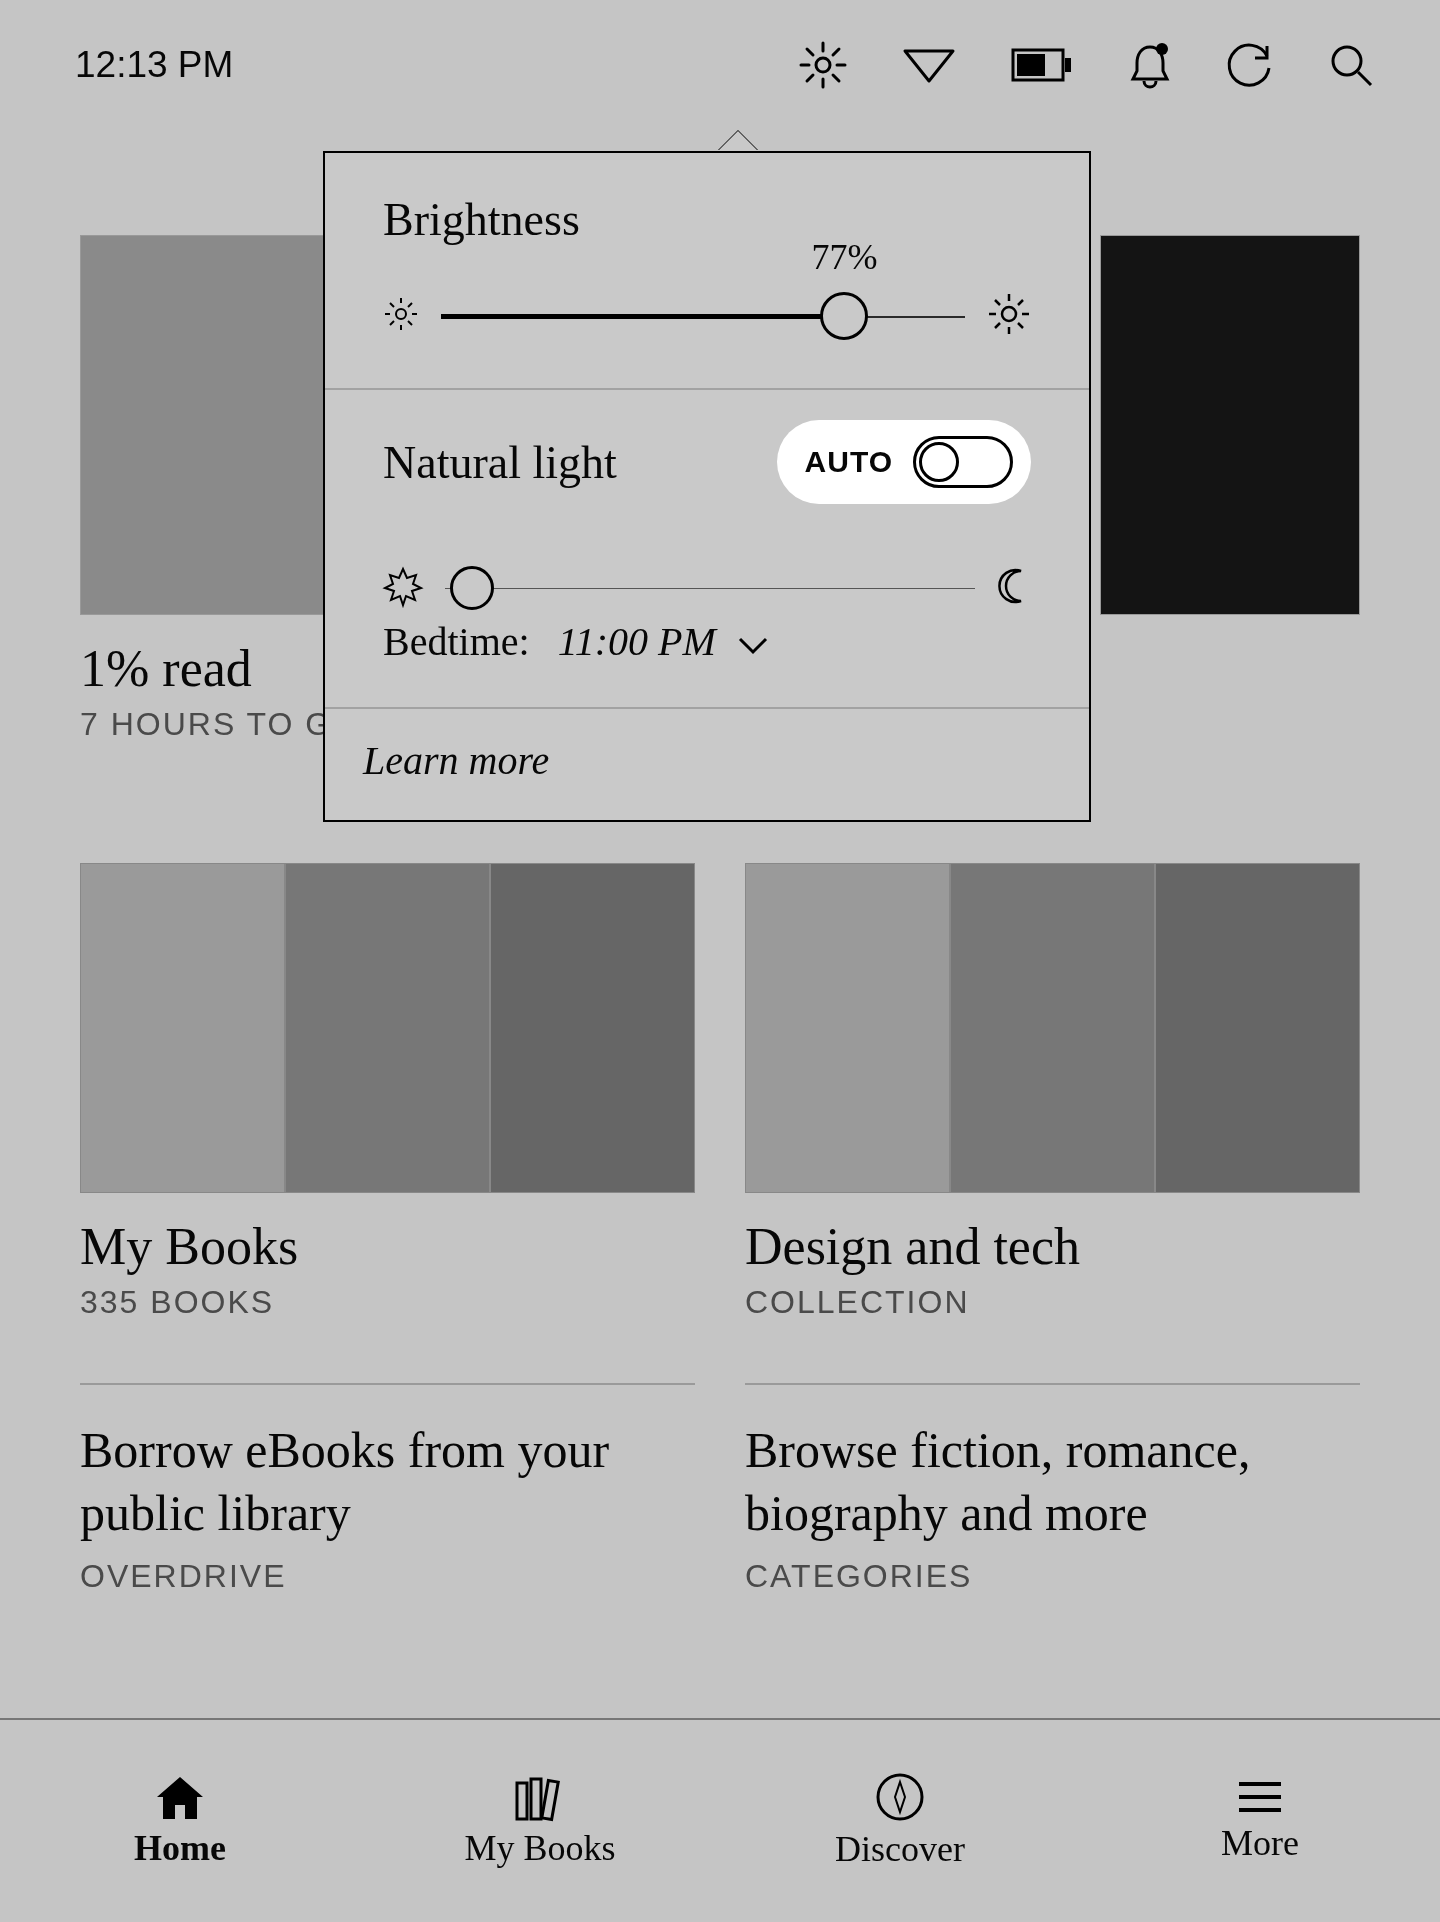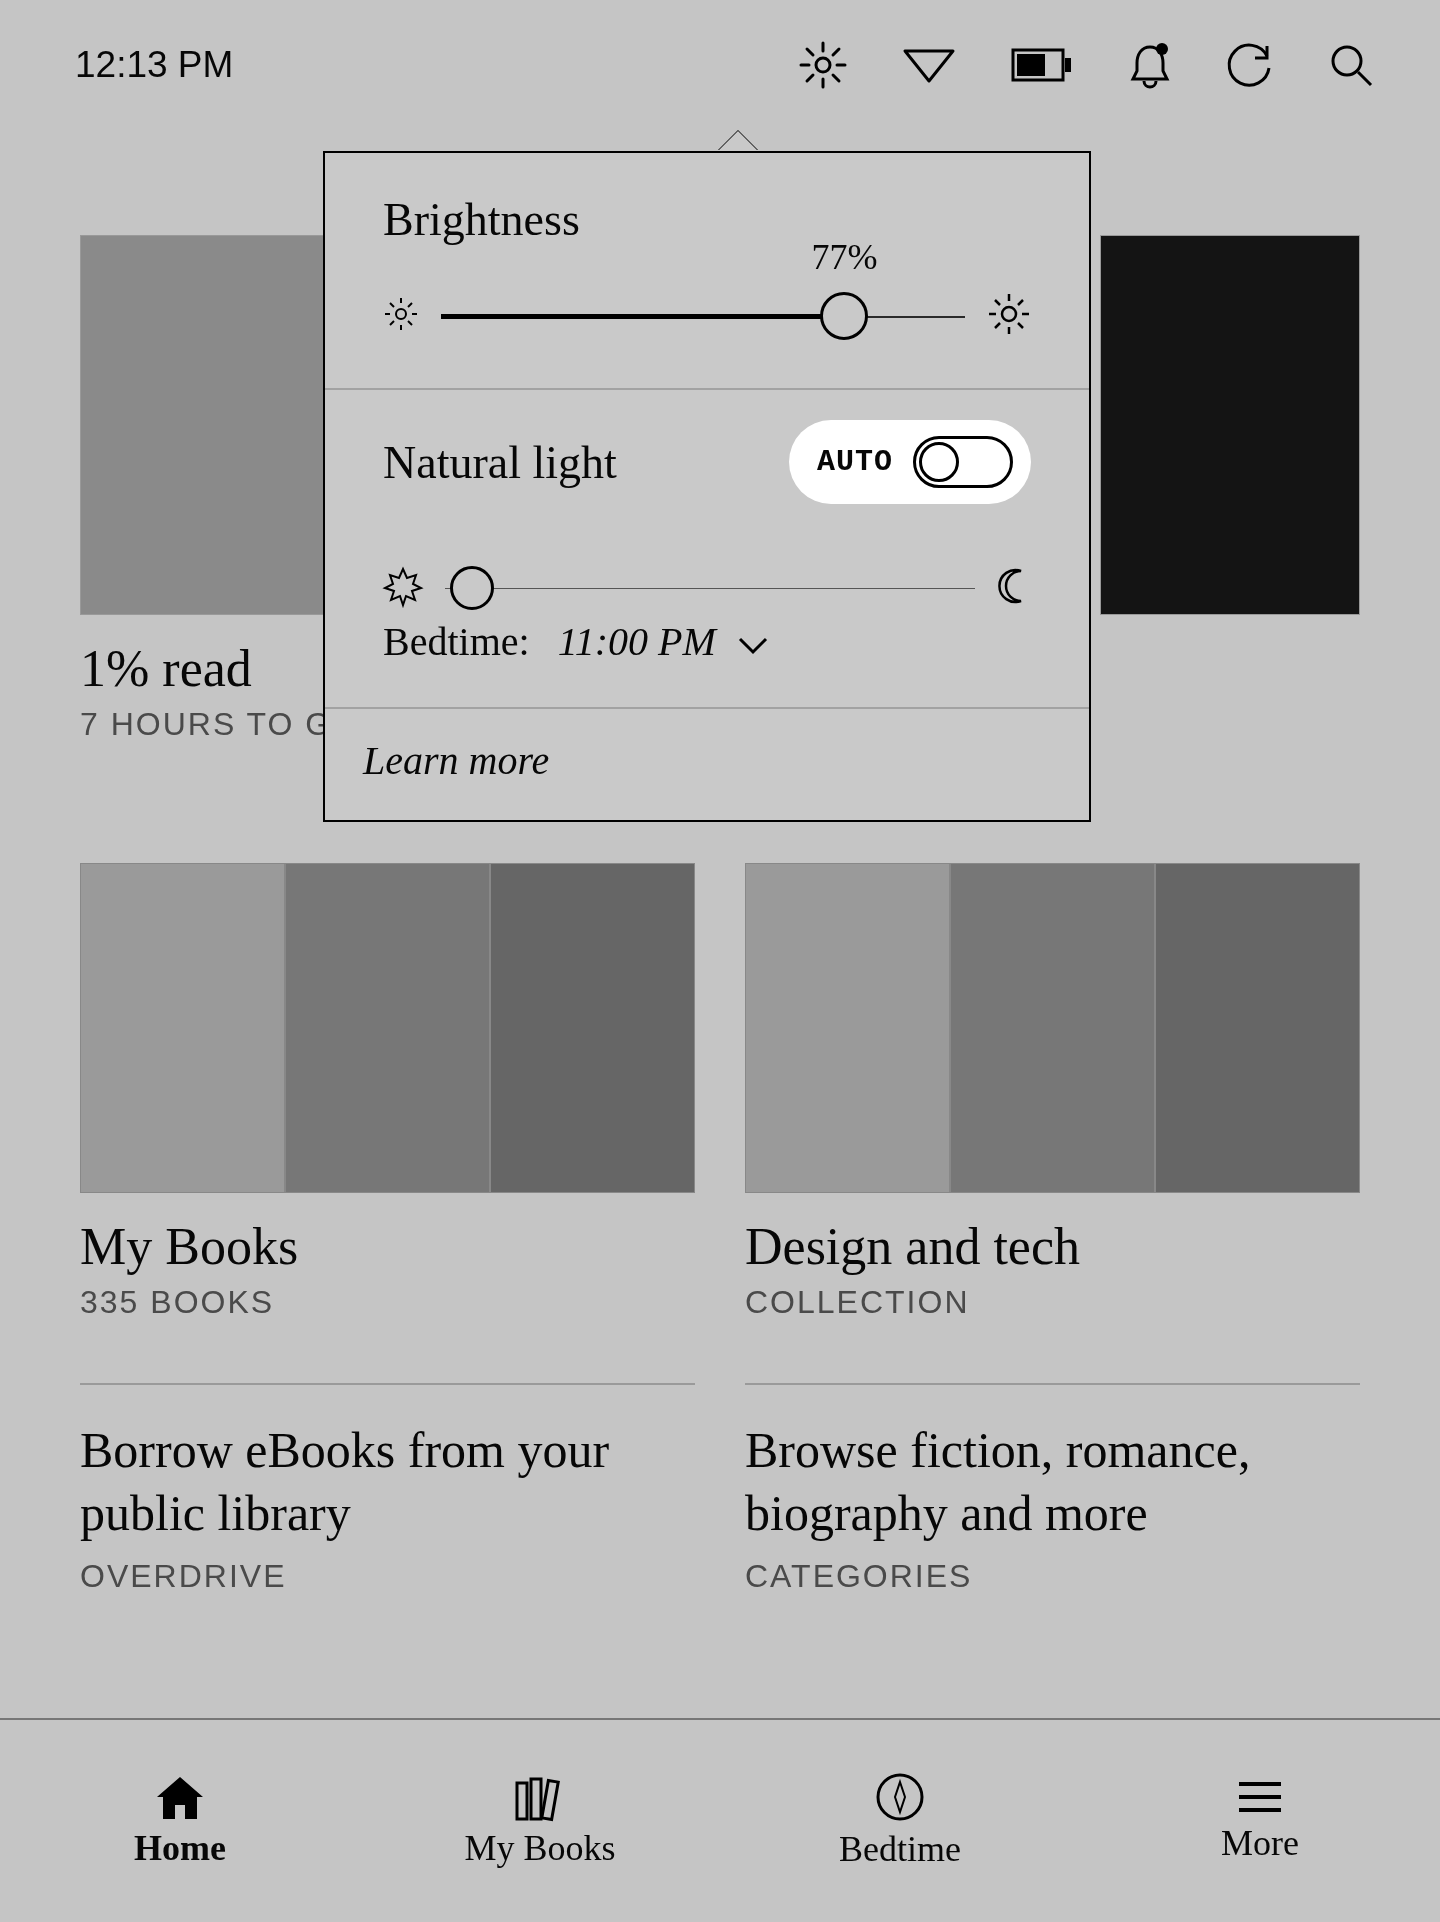--- a/index.html
+++ b/index.html
@@ -93,21 +93,21 @@
   .slider-thumb.small { width:44px; height:44px; }
   .slider-label { position:absolute; top:-50px; transform:translateX(-50%); font-size:36px; }
 
   
   .nl-head { display:flex; align-items:center; justify-content:space-between; }
   .nl-title { font-size:46px; }
   .auto-pill {
     display:flex; align-items:center; gap:20px;
     background:var(--white); border-radius:56px; padding:16px 18px 16px 28px;
   }
-  .auto-label { font-size:30px; font-weight:600; letter-spacing:1px; font-family:Liberation Mono, monospace; }
+  .auto-label { font-size:30px; font-weight:600; letter-spacing:1px; font-family:Liberation Sans, sans-serif; }
   .switch {
     width:100px; height:52px; border:3px solid #000; border-radius:40px; position:relative; background:var(--white);
   }
   .switch-knob {
     position:absolute; top:3px; left:3px; width:40px; height:40px; border:3px solid #000; border-radius:50%;
   }
 
   .bedtime-row { display:flex; align-items:center; gap:28px; font-size:40px; }
   .bedtime-val { font-style:italic; }
 
@@ -236,21 +236,21 @@
     </span>
     <span class="tab-label">My Books</span>
   </div>
   <div class="tab">
     <span>
       <svg width="50" height="50" viewBox="0 0 50 50">
           <circle cx="25" cy="25" r="22" fill="none" stroke="#000" stroke-width="3"></circle>
           <path d="M25 10 L30 25 L25 40 L20 25 Z" fill="none" stroke="#000" stroke-width="2"></path>
         </svg>
     </span>
-    <span class="tab-label">Bedtime</span>
+    <span class="tab-label">Discover</span>
   </div>
   <div class="tab">
     <span>
       <svg width="50" height="38" viewBox="0 0 50 38">
           <line x1="4" y1="6" x2="46" y2="6" stroke="#000" stroke-width="4"></line>
           <line x1="4" y1="19" x2="46" y2="19" stroke="#000" stroke-width="4"></line>
           <line x1="4" y1="32" x2="46" y2="32" stroke="#000" stroke-width="4"></line>
         </svg>
     </span>
     <span class="tab-label">More</span>

